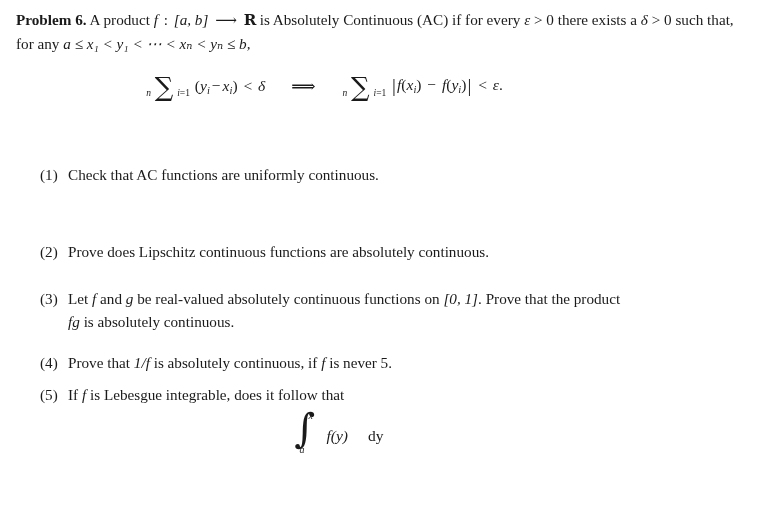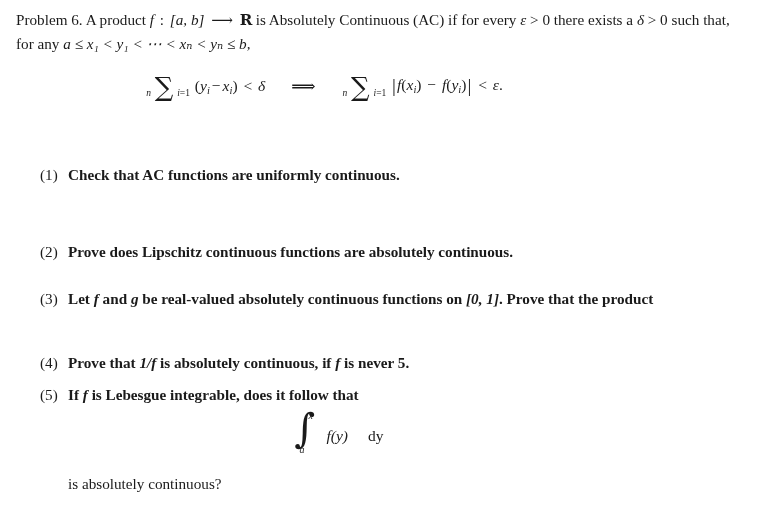--- a/index.html
+++ b/index.html
@@ -36,21 +36,21 @@
 
   
   .statement {
     position: absolute;
     left: 16px;
     top: 8px;
     width: 734px;
     font-size: 15.2px;
     line-height: 23px;
   }
-  .statement .lead { font-weight: normal; }
+  .statement .lead { font-weight: bold; }
 
   
   .display-eq {
     position: absolute;
     left: 0;
     top: 74px;
     width: 764px;
     text-align: center;
     font-size: 15.5px;
   }
@@ -112,21 +112,20 @@
   .item .marker {
     position: absolute;
     left: 0;
     top: 0;
     width: 28px;
     text-align: left;
   }
   .item .body {
     margin-left: 28px;
     display: block;
-    font-weight: bold;
   }
   .item .cont {
     display: block;
   }
 
   .i1 { left: 40px; top: 163px; width: 700px; }
   .i1b { left: 68px; top: 195px; width: 690px; }
   .i2 { left: 40px; top: 240px; width: 700px; }
   .i3 { left: 40px; top: 287px; width: 712px; }
   .i4 { left: 40px; top: 351px; width: 700px; }
@@ -262,20 +261,24 @@
 
   <div class="item i3">
     <span class="marker">(3)</span>
     <span class="body">
       <span>Let</span>
       <span class="mi">f</span>
       <span>and</span>
       <span class="mi">g</span>
       <span>be real-valued absolutely continuous functions on</span>
       <span class="mi">[0, 1]</span><span>. Prove that the product</span>
+      <span class="cont">
+        <span class="mi">fg</span>
+        <span>is absolutely continuous.</span>
+      </span>
     </span>
   </div>
 
   <div class="item i4">
     <span class="marker">(4)</span>
     <span class="body">
       <span>Prove that</span>
       <span class="mi">1/f</span>
       <span>is absolutely continuous, if</span>
       <span class="mi">f</span>
@@ -298,15 +301,14 @@
         <span class="int-sym">∫</span>
         <span class="int-upper">x</span>
         <span class="int-lower">a</span>
       </span>
       <span class="int-body">
         <span class="mi">f(y)</span><span class="dy">dy</span>
       </span>
     </span>
   </div>
 
-  <div class="closing">is absolutely continuous?</div>
 
 </div>
 
 </body></html>

